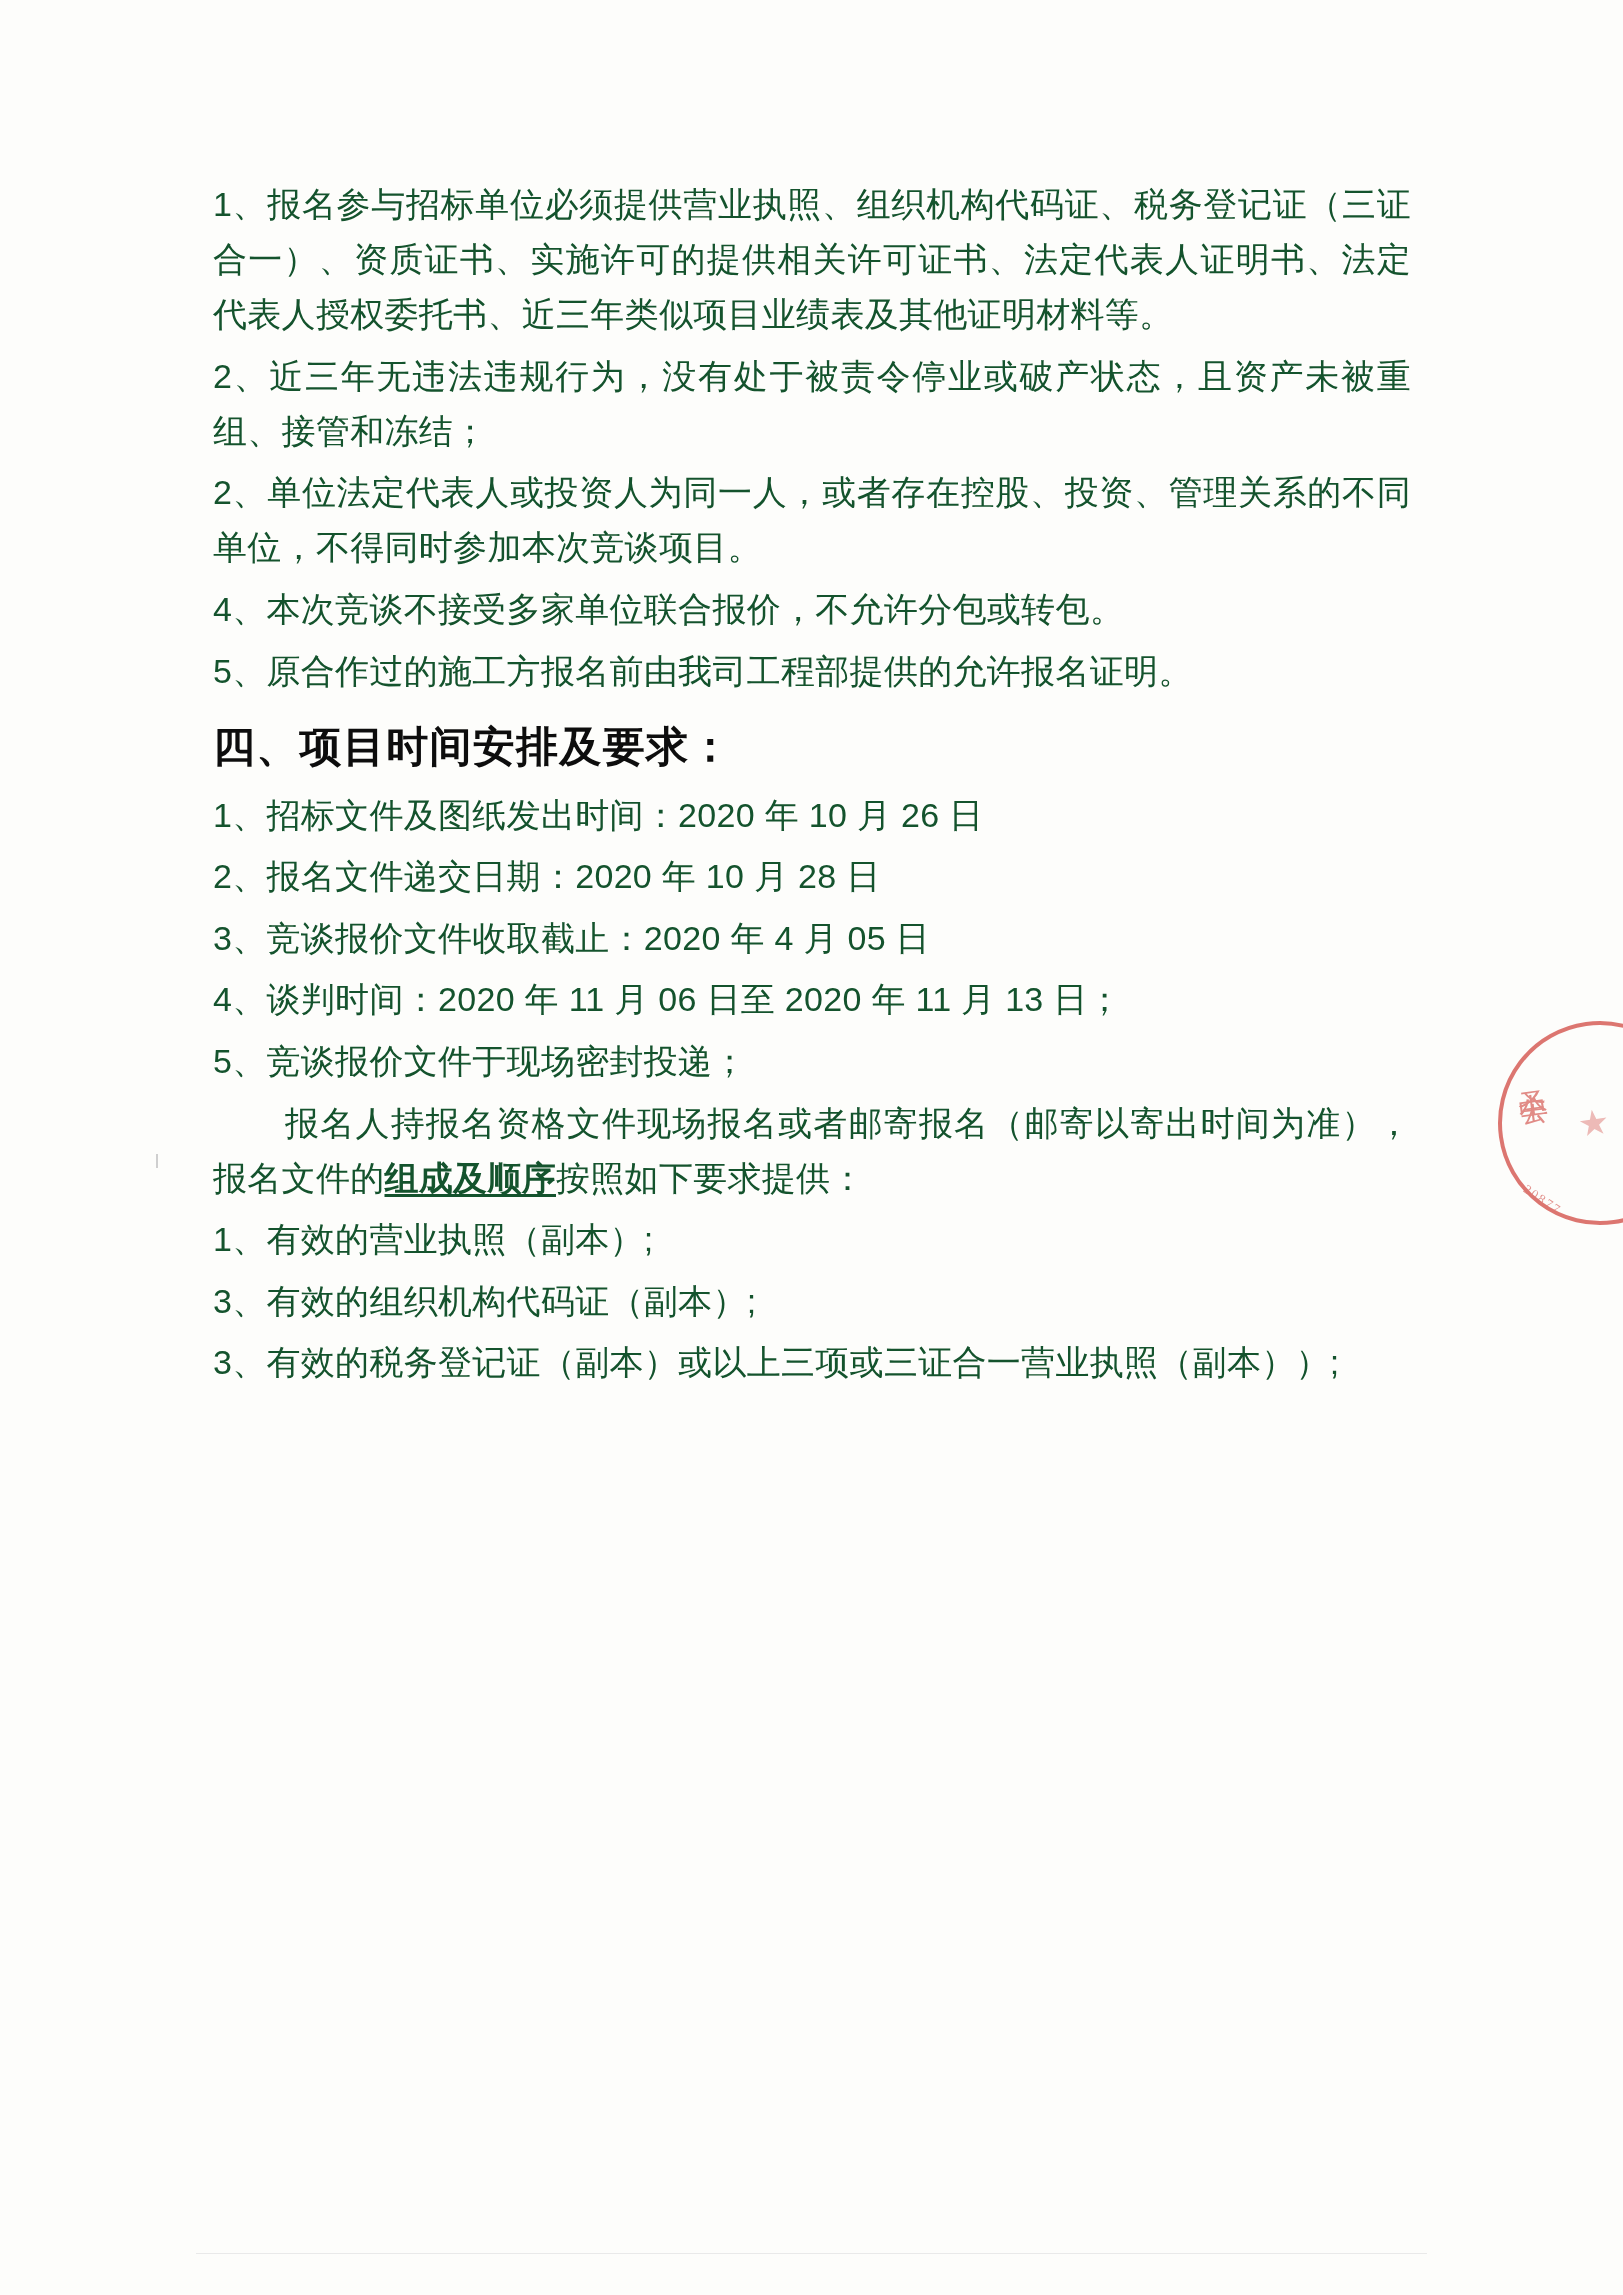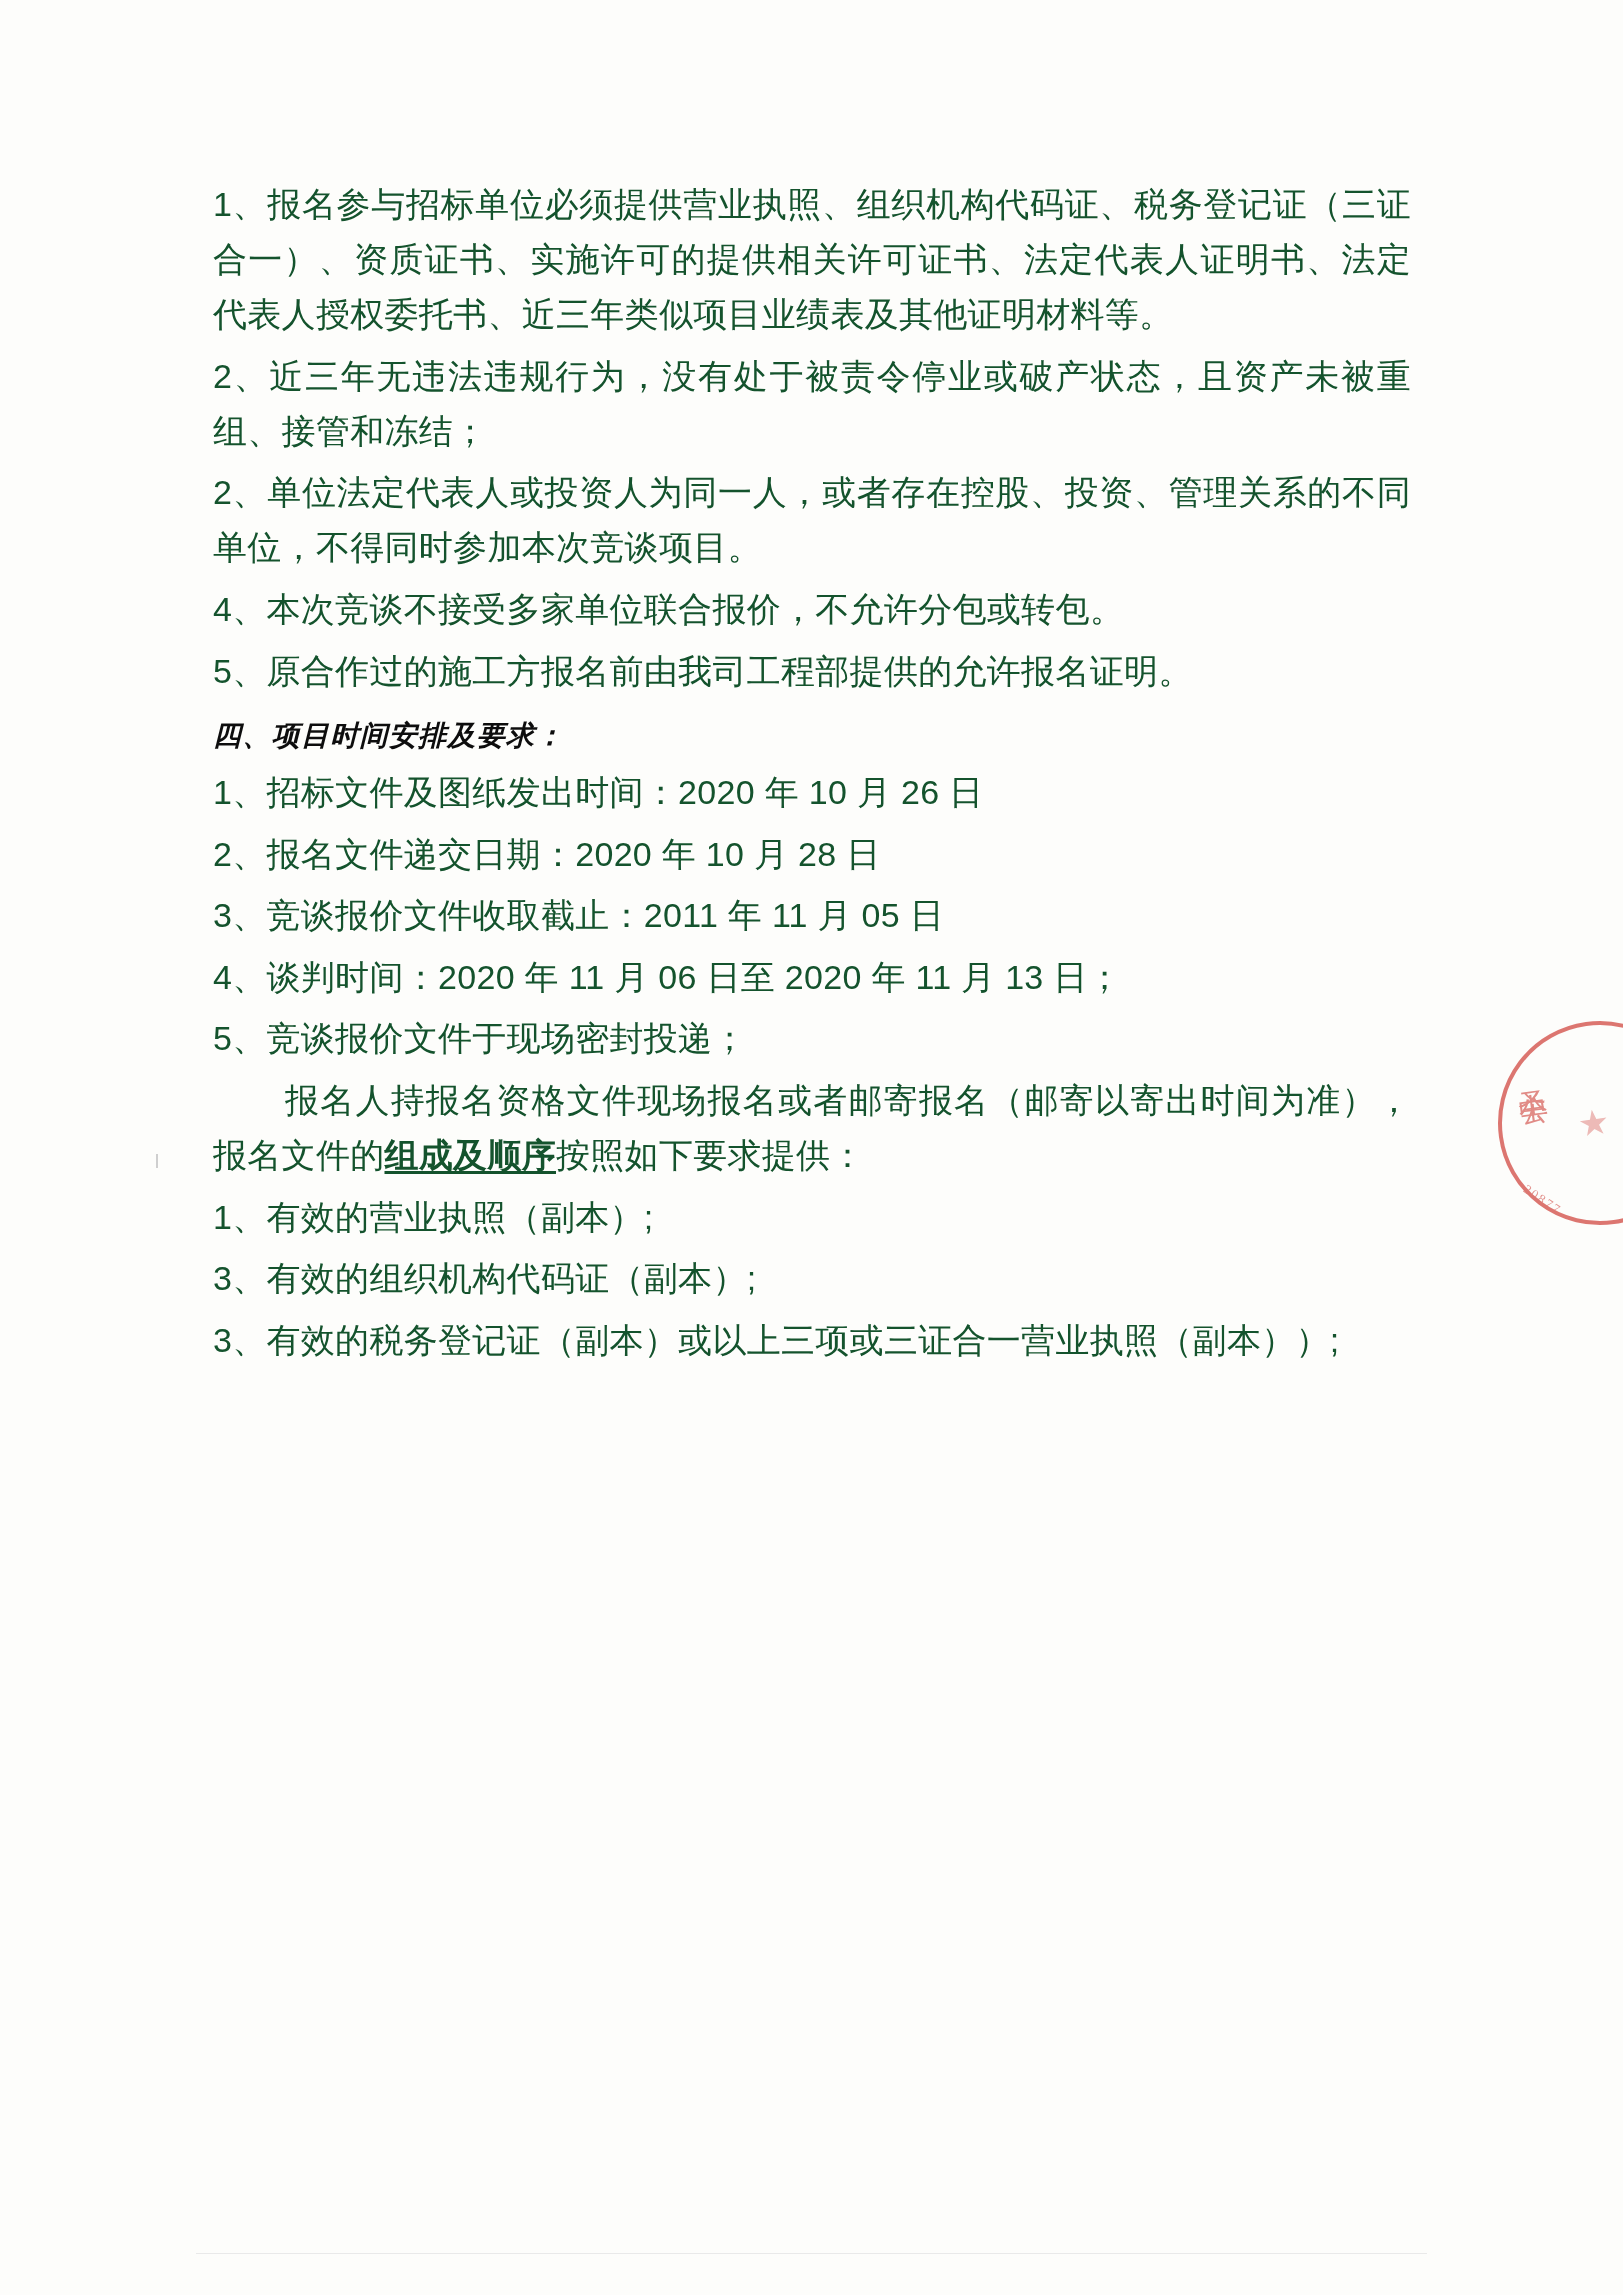--- a/index.html
+++ b/index.html
@@ -28,27 +28,26 @@
   }
   .para {
     font-size: 34px;
     line-height: 1.62;
     letter-spacing: 0.3px;
     margin: 0 0 6.5px 0;
     text-align: justify;
     color: #14532d;
   }
   .heading {
-    font-size: 28px;
+    font-size: 42px;
     line-height: 1.62;
     font-weight: bold;
     letter-spacing: 1.3px;
     margin: 14.4px 0 6.5px 0;
     color: #0d0d0d;
-    font-style: italic;
   }
   .indent {
     text-indent: 72px;
   }
   .underline {
     text-decoration: underline;
     text-underline-offset: 3.9px;
     font-weight: bold;
   }
   
@@ -125,21 +124,21 @@
     <p class="para">1、报名参与招标单位必须提供营业执照、组织机构代码证、税务登记证（三证合一）、资质证书、实施许可的提供相关许可证书、法定代表人证明书、法定代表人授权委托书、近三年类似项目业绩表及其他证明材料等。</p>
     <p class="para">2、近三年无违法违规行为，没有处于被责令停业或破产状态，且资产未被重组、接管和冻结；</p>
     <p class="para">2、单位法定代表人或投资人为同一人，或者存在控股、投资、管理关系的不同单位，不得同时参加本次竞谈项目。</p>
     <p class="para">4、本次竞谈不接受多家单位联合报价，不允许分包或转包。</p>
     <p class="para">5、原合作过的施工方报名前由我司工程部提供的允许报名证明。</p>
 
     <h2 class="heading">四、项目时间安排及要求：</h2>
 
     <p class="para">1、招标文件及图纸发出时间：2020 年 10 月 26 日</p>
     <p class="para">2、报名文件递交日期：2020 年 10 月 28 日</p>
-    <p class="para">3、竞谈报价文件收取截止：2011 年 11 月 05 日</p>
+    <p class="para">3、竞谈报价文件收取截止：2020 年 4 月 05 日</p>
     <p class="para">4、谈判时间：2020 年 11 月 06 日至 2020 年 11 月 13 日；</p>
     <p class="para">5、竞谈报价文件于现场密封投递；</p>
 
 
     <p class="para indent"><span>报名人持报名资格文件现场报名或者邮寄报名（邮寄以寄出时间为准），报名文件的</span><span class="underline">组成及顺序</span><span>按照如下要求提供：</span></p>
 
     <p class="para">1、有效的营业执照（副本）;</p>
     <p class="para">3、有效的组织机构代码证（副本）;</p>
     <p class="para">3、有效的税务登记证（副本）或以上三项或三证合一营业执照（副本））;</p>
 

